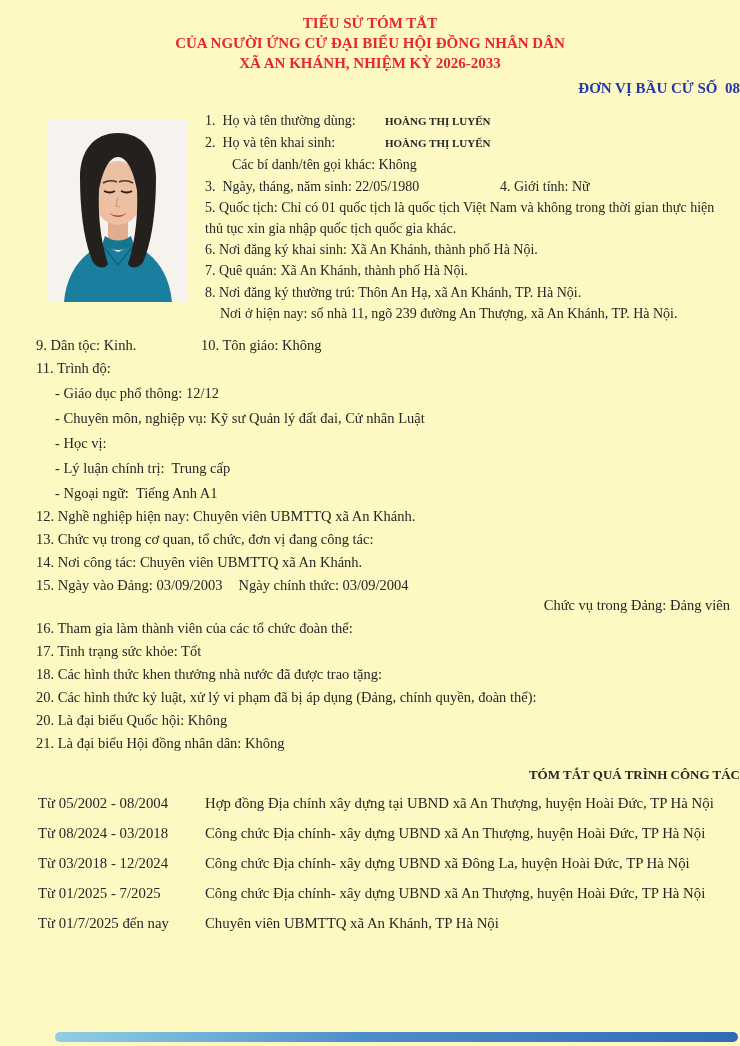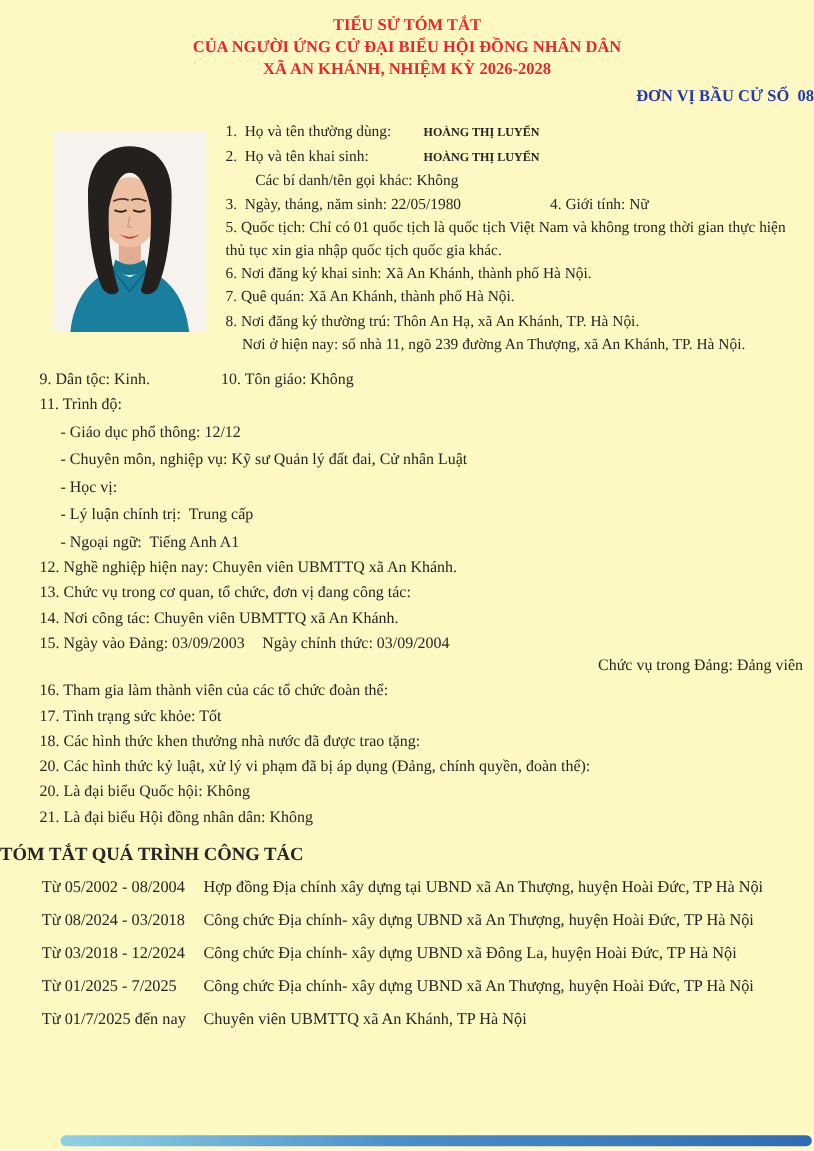--- a/index.html
+++ b/index.html
@@ -39,43 +39,43 @@
   
   .details{padding:0 10px 0 36px;font-size:14.5px;line-height:19px;margin-top:12px;}
   .details p{margin:4px 0 0 0;}
   .details p.bullet{margin-top:6px;padding-left:19px;}
   .details p.tight{margin-top:1px;padding-left:22px;text-align:right;}
   .ethnicity-part{display:inline-block;width:165px;}
   .party-official{margin-left:16px;}
 
   
   .career-title{
-    text-align:left;font-weight:bold;font-size:17px;margin:14px 0 6px 0;
+    text-align:right;font-weight:bold;font-size:13px;margin:14px 0 6px 0;
   }
   .career-rows{padding:0 10px 0 38px;font-size:14.8px;}
-  .career-row{display:flex;margin-top:10px;line-height:20px;}
+  .career-row{display:flex;margin-top:10px;line-height:20px;gap:20px;}
   .career-period{flex:0 0 147px;}
   .career-desc{flex:1;}
 
   
   .footer-bar{
     position:absolute;left:55px;top:1032px;width:683px;height:10px;
     border-radius:5px;
     background:linear-gradient(90deg,#8fd0e4 0%,#4b8fc9 45%,#2f6cb5 100%);
   }
 </style>
 </head>
 <body>
 
 <div class="page">
 
   <div class="header">
     <p class="red">TIỂU SỬ TÓM TẮT</p>
     <p class="red">CỦA NGƯỜI ỨNG CỬ ĐẠI BIỂU HỘI ĐỒNG NHÂN DÂN</p>
-    <p class="red">XÃ AN KHÁNH, NHIỆM KỲ 2026-2028</p>
+    <p class="red">XÃ AN KHÁNH, NHIỆM KỲ 2026-2033</p>
     <p class="blue pre">ĐƠN VỊ BẦU CỬ SỐ  08</p>
   </div>
 
   <div class="main-row">
     <div class="photo-col">
       <div class="photo-frame">
         <svg width="140" height="183" viewBox="0 0 140 183" xmlns="http://www.w3.org/2000/svg">
           <rect width="140" height="183" fill="#f6f3ee"></rect>
 
           <path d="M16,183 C19,151 36,133 55,126 L70,133 L85,126 C104,133 121,151 124,183 Z" fill="#1a7f9e"></path>

